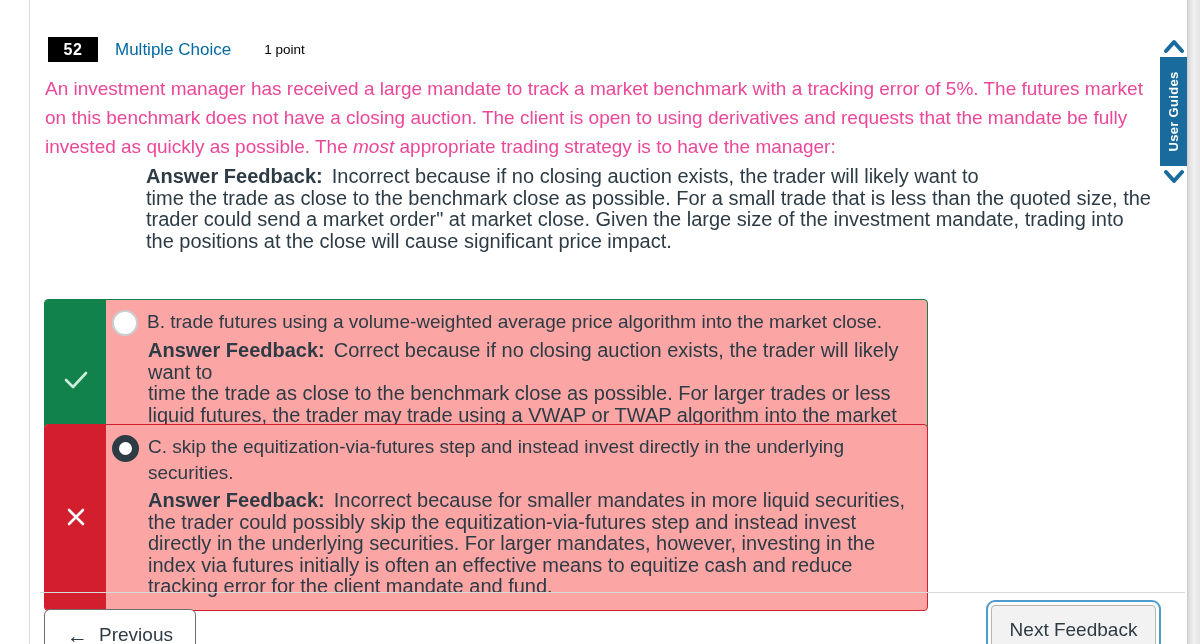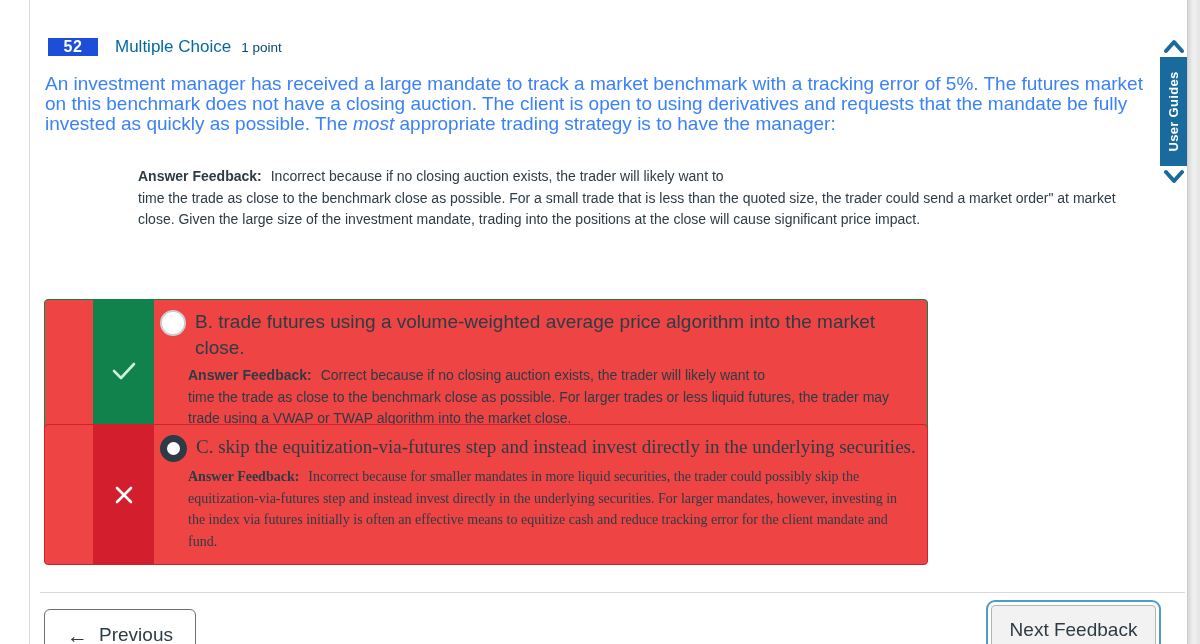--- a/index.html
+++ b/index.html
@@ -26,38 +26,38 @@
   .q-header {
     position: absolute;
     left: 48px; top: 37px;
     display: flex;
     align-items: center;
   }
   .q-badge {
     display: inline-flex;
     align-items: center;
     justify-content: center;
-    min-width: 50px; height: 18px;
-    background: #1d4ed8;
+    min-width: 50px; height: 25px;
+    background: #000000;
     color: #ffffff;
     font-size: 16px;
     font-weight: bold;
     letter-spacing: .5px;
   }
   .q-type { margin-left: 17px; font-size: 17px; color: #0369a1; }
-  .q-points { margin-left: 10px; font-size: 13.5px; color: #0c4a6e; }
+  .q-points { margin-left: 33px; font-size: 13.5px; color: #000000; }
 
   
   .q-text {
     position: absolute;
     left: 45px; top: 74px;
     width: 1112px;
     font-size: 19px;
-    line-height: 20px;
-    color: #3b82f6;
+    line-height: 29px;
+    color: #ec4899;
   }
   .q-text .it { font-style: italic; }
 
   
   .option-plain {
     position: absolute;
     left: 110px; top: 162px;
     width: 1047px;
   }
   .opt-row { display: flex; align-items: flex-start; }
@@ -78,43 +78,42 @@
     margin-top: 1px;
   }
   .opt-label {
     margin-left: 9px;
     font-size: 19px;
     line-height: 26px;
     color: #2d3b45;
     cursor: default;
   }
   .feedback {
-    margin-left: 28px;
+    margin-left: 36px;
     margin-top: 4px;
     width: 1010px;
-    font-size: 14px;
+    font-size: 20px;
     line-height: 21.6px;
     color: #2d3b45;
   }
   .fb-label { font-weight: bold; }
   .fb-text { margin-left: 9px; white-space: pre-line; }
 
   .option-box {
     position: absolute;
     left: 44px;
     width: 884px;
     border-radius: 4px;
     display: flex;
     align-items: stretch;
-    background: #ef4444;
+    background: #fca5a5;
     overflow: hidden;
-    padding-left: 48px;
   }
   .option-box.correct   { top: 299px; min-height: 115px; border: 1px solid #12824c; }
-  .option-box.incorrect { top: 424px; min-height: 141px; border: 1px solid #d31f2d; font-family: Liberation Serif, serif; }
+  .option-box.incorrect { top: 424px; min-height: 141px; border: 1px solid #d31f2d; }
   .mark-strip {
     flex: 0 0 61px;
     display: flex;
     align-items: center;
     justify-content: center;
   }
   .mark-strip.green { background: #12824c; }
   .mark-strip.red   { background: #d31f2d; }
   .box-content {
     flex: 1 1 auto;

